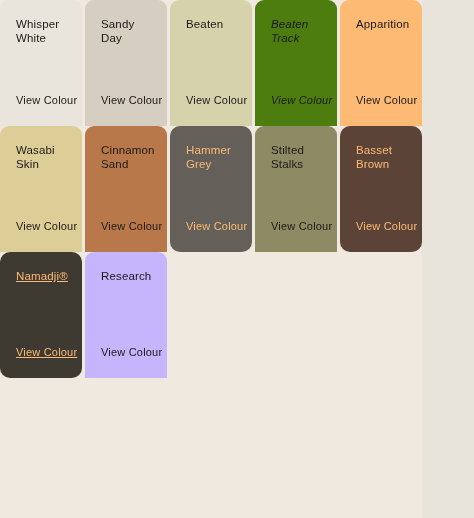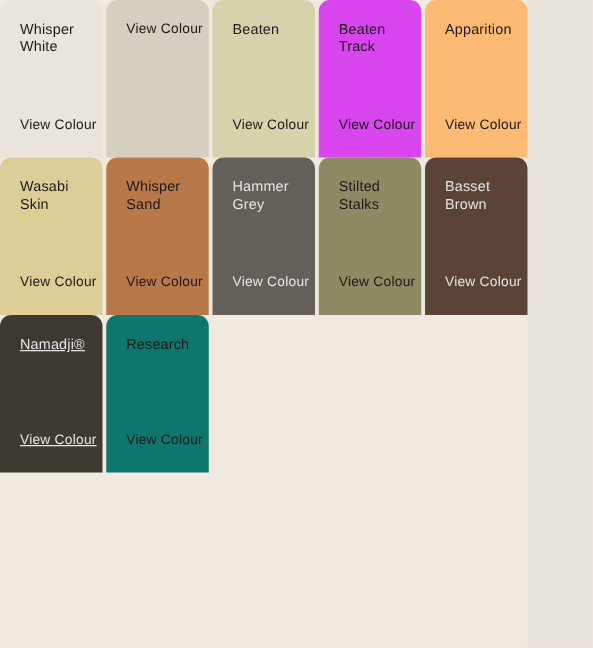--- a/index.html
+++ b/index.html
@@ -73,40 +73,41 @@
     flex: 0 0 auto;
   }
   .arrow-icon svg {
     display: block;
     width: 22px;
     height: 10px;
   }
 
   .swatch.light  { color: #1b1a18; }
   .swatch.light .arrow-icon svg { stroke: #1b1a18; }
-  .swatch.dark   { color: #e5e5e5; }
+  .swatch.dark   { color: #fdba74; border-radius: 10px; }
   .swatch.dark .arrow-icon svg { stroke: #ffffff; }
 </style>
 </head>
 <body>
 
 <div id="swatch-grid" style="background: rgb(239, 233, 224);">
     <div class="swatch light" style="background: rgb(233, 229, 221);">
       <div class="swatch-name">Whisper White</div>
       <a class="view-link" href="#">
         <span class="view-link-label">View Colour</span>
         <span class="arrow-icon">
           <svg viewBox="0 0 22 10" fill="none" stroke-width="1.1" stroke-linecap="round" stroke-linejoin="round">
             <line x1="0.6" y1="5" x2="20.2" y2="5"></line>
             <polyline points="15.6,1 20.4,5 15.6,9"></polyline>
           </svg>
         </span>
       </a>
     </div>
     <div class="swatch light" style="background: rgb(213, 206, 193);">
+      <div class="swatch-name">Sandy Day</div>
       <a class="view-link" href="#">
         <span class="view-link-label">View Colour</span>
         <span class="arrow-icon">
           <svg viewBox="0 0 22 10" fill="none" stroke-width="1.1" stroke-linecap="round" stroke-linejoin="round">
             <line x1="0.6" y1="5" x2="20.2" y2="5"></line>
             <polyline points="15.6,1 20.4,5 15.6,9"></polyline>
           </svg>
         </span>
       </a>
     </div>
@@ -115,21 +116,21 @@
       <a class="view-link" href="#">
         <span class="view-link-label">View Colour</span>
         <span class="arrow-icon">
           <svg viewBox="0 0 22 10" fill="none" stroke-width="1.1" stroke-linecap="round" stroke-linejoin="round">
             <line x1="0.6" y1="5" x2="20.2" y2="5"></line>
             <polyline points="15.6,1 20.4,5 15.6,9"></polyline>
           </svg>
         </span>
       </a>
     </div>
-    <div class="swatch light" style="background: #d946ef;">
+    <div class="swatch light" style="background: #4d7c0f; font-style: italic;">
       <div class="swatch-name">Beaten Track</div>
       <a class="view-link" href="#">
         <span class="view-link-label">View Colour</span>
         <span class="arrow-icon">
           <svg viewBox="0 0 22 10" fill="none" stroke-width="1.1" stroke-linecap="round" stroke-linejoin="round">
             <line x1="0.6" y1="5" x2="20.2" y2="5"></line>
             <polyline points="15.6,1 20.4,5 15.6,9"></polyline>
           </svg>
         </span>
       </a>
@@ -152,21 +153,21 @@
         <span class="view-link-label">View Colour</span>
         <span class="arrow-icon">
           <svg viewBox="0 0 22 10" fill="none" stroke-width="1.1" stroke-linecap="round" stroke-linejoin="round">
             <line x1="0.6" y1="5" x2="20.2" y2="5"></line>
             <polyline points="15.6,1 20.4,5 15.6,9"></polyline>
           </svg>
         </span>
       </a>
     </div>
     <div class="swatch light" style="background: rgb(185, 120, 74);">
-      <div class="swatch-name">Whisper Sand</div>
+      <div class="swatch-name">Cinnamon Sand</div>
       <a class="view-link" href="#">
         <span class="view-link-label">View Colour</span>
         <span class="arrow-icon">
           <svg viewBox="0 0 22 10" fill="none" stroke-width="1.1" stroke-linecap="round" stroke-linejoin="round">
             <line x1="0.6" y1="5" x2="20.2" y2="5"></line>
             <polyline points="15.6,1 20.4,5 15.6,9"></polyline>
           </svg>
         </span>
       </a>
     </div>
@@ -211,21 +212,21 @@
       <a class="view-link" href="#">
         <span class="view-link-label">View Colour</span>
         <span class="arrow-icon">
           <svg viewBox="0 0 22 10" fill="none" stroke-width="1.1" stroke-linecap="round" stroke-linejoin="round">
             <line x1="0.6" y1="5" x2="20.2" y2="5"></line>
             <polyline points="15.6,1 20.4,5 15.6,9"></polyline>
           </svg>
         </span>
       </a>
     </div>
-    <div class="swatch light" style="background: #0f766e;">
+    <div class="swatch light" style="background: #c4b5fd;">
       <div class="swatch-name">Research</div>
       <a class="view-link" href="#">
         <span class="view-link-label">View Colour</span>
         <span class="arrow-icon">
           <svg viewBox="0 0 22 10" fill="none" stroke-width="1.1" stroke-linecap="round" stroke-linejoin="round">
             <line x1="0.6" y1="5" x2="20.2" y2="5"></line>
             <polyline points="15.6,1 20.4,5 15.6,9"></polyline>
           </svg>
         </span>
       </a>

